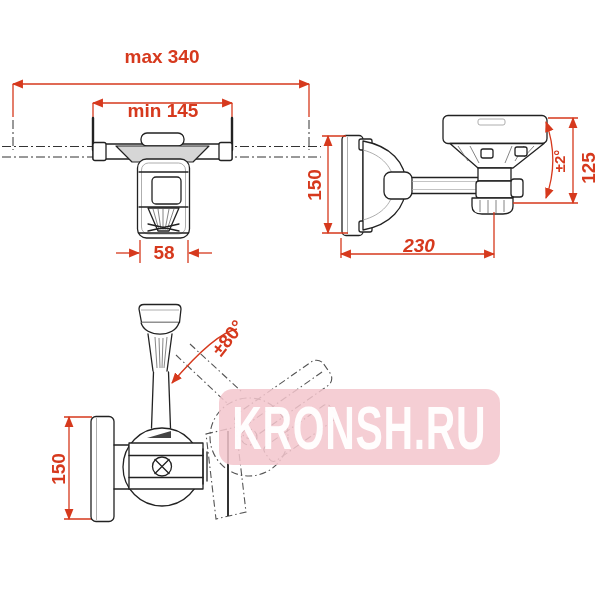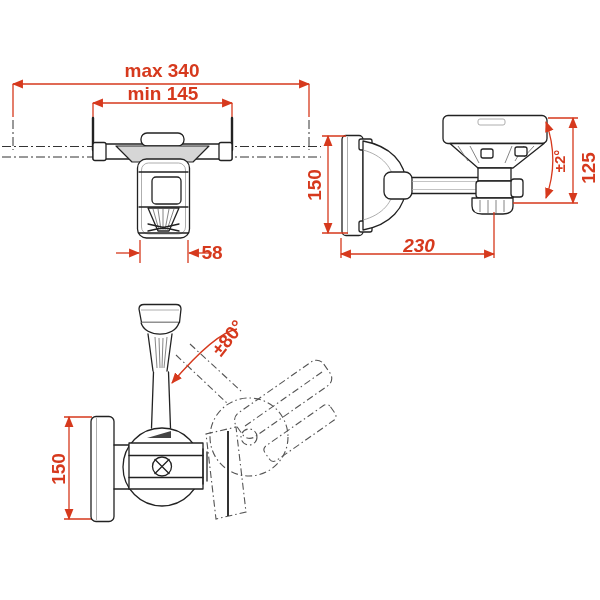--- a/index.html
+++ b/index.html
@@ -149,24 +149,27 @@
       <path class="kf" d="M139,309 Q139,304.5 144,304.5 H176 Q181,304.5 181,309 L179.5,322.5 H141.5 Z"></path>
       <path class="lt" d="M141,310 H179"></path>
       <path class="kf" d="M141,322.5 C145,338 175,338 179,322.5"></path>
       <path class="k" d="M148,334 L153,371 M172,334 L167,371"></path>
       <path class="hatch" d="M155,337 L157,368 M159,338 L160,368 M163,338 L162,368 M167,337 L164,368"></path>
 
       <path class="red" d="M172,383 Q215,333 237,329" marker-start="url(#ar)"></path>
     </g>
   </svg>
 
+  <div id="wm">
+    <span>KRONSH.RU</span>
+  </div>
 
-  <div class="dim" style="left:162px;top:70px;text-align:right;">max 340</div>
-  <div class="dim" style="left:163px;top:93px;">min 145</div>
-  <div class="dim" style="left:164px;top:252px;margin-left:48px;">58</div>
+  <div class="dim" style="left:162px;top:56px;text-align:right;">max 340</div>
+  <div class="dim" style="left:163px;top:110px;">min 145</div>
+  <div class="dim" style="left:164px;top:252px;">58</div>
 
   <div class="dim rot" style="left:314px;top:185px;">150</div>
   <div class="dim" style="left:419px;top:245px;font-style:italic;">230</div>
   <div class="dim rot" style="left:588px;top:168px;">125</div>
   <div class="dim rot small" style="left:559px;top:161px;">±2°</div>
 
   <div class="dim" style="left:228px;top:338px;transform:translate(-50%,-50%) rotate(-52deg);">±80°</div>
   <div class="dim rot" style="left:58px;top:469px;">150</div>
 
 </div>

